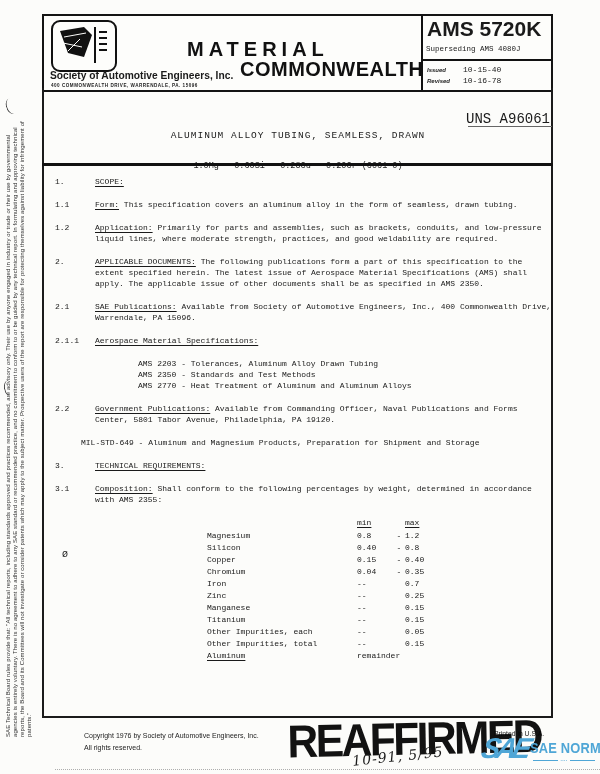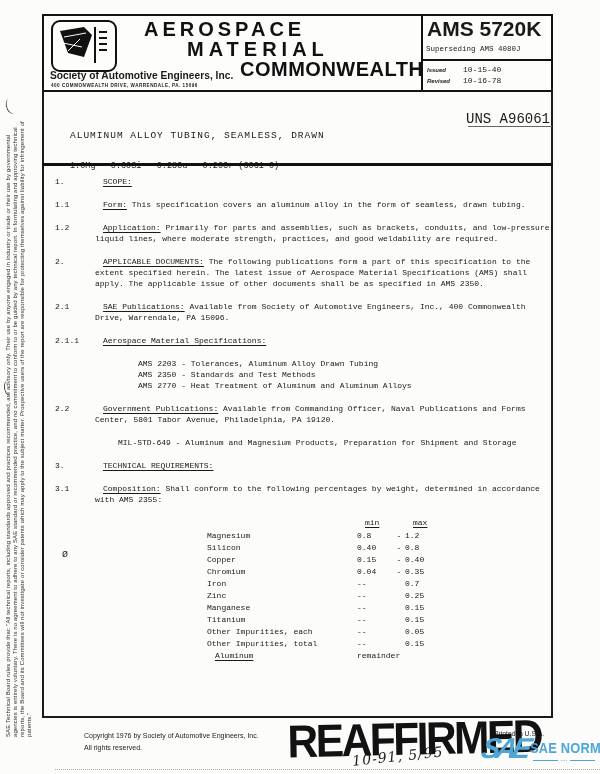--- a/index.html
+++ b/index.html
@@ -36,31 +36,31 @@
   .row-issued { top:49px; } .row-revised { top:60px; }
 
   
   .vline-left  { position:absolute; left:42px;  top:88px; width:2px; height:630px; background:#1b1b1b; }
   .vline-right { position:absolute; left:551px; top:88px; width:2px; height:630px; background:#1b1b1b; }
   .title-rule  { position:absolute; left:42px; top:163px; width:511px; height:3px; background:#111; }
   .bottom-rule { position:absolute; left:42px; top:716px; width:511px; height:2px; background:#1b1b1b; }
   .uns-rule    { position:absolute; left:468px; top:126px; width:84px; height:1px; background:#666; }
   .uns-number  { position:absolute; left:455px; top:111px; width:95px; text-align:right; font-size:14px; }
 
-  .doc-title { position:absolute; left:42px; top:130px; width:512px; text-align:left;padding-left:28px; }
+  .doc-title { position:absolute; left:42px; top:130px; width:512px; text-align:center; }
   .doc-title .l1 { font-size:9.5px; letter-spacing:1px; }
   .doc-title .l2 { font-size:8.5px; margin-top:20px; }
 
   
   .content { position:absolute; left:55px; top:176px; width:498px; font-size:8px; line-height:11px; }
   .para { display:grid; grid-template-columns:40px 458px; margin-bottom:12px; }
-  .ul { text-decoration:underline; text-underline-offset:1.5px;margin-left:8px; }
+  .ul { text-decoration:underline; text-underline-offset:1.5px; }
   .amslist { margin-left:83px; margin-bottom:12px; width:420px; }
   .amsitem { padding-left:53px; text-indent:-53px; }
-  .milist  { margin-left:63px; margin-bottom:12px; }
+  .milist  { margin-left:26px; margin-bottom:12px; }
 
   .comp { margin-left:152px; line-height:12px; }
   .crow, .chead { display:grid; grid-template-columns:150px 36px 12px 52px; }
   .chead { margin-bottom:1px; }
   .cdash { text-align:center; }
   .cmin { white-space:nowrap; overflow:visible; }
   .change-mark { position:absolute; left:62px; top:549px; font-size:10px; }
 
   
   .copyright { position:absolute; left:84px; top:730px; font-family:"Liberation Sans", sans-serif; font-size:7px; color:#1c1c1c; line-height:12px; }
@@ -88,21 +88,20 @@
       <svg width="56" height="44" viewBox="0 0 56 44">
         <path d="M6 8 L30 4 L38 12 L30 34 L14 30 Z" fill="#111"></path>
         <path d="M10 14 L32 10 M9 20 L28 24 M14 28 L26 16" stroke="#fcfcfa" stroke-width="1" fill="none"></path>
         <rect x="40" y="4" width="2" height="36" fill="#111"></rect>
         <rect x="45" y="8" width="8" height="2" fill="#111"></rect>
         <rect x="45" y="14" width="8" height="2" fill="#111"></rect>
         <rect x="45" y="20" width="8" height="2" fill="#111"></rect>
         <rect x="45" y="26" width="8" height="2" fill="#111"></rect>
       </svg>
     </div>
-    <div class="hdr-t t1">AEROSPACE</div>
     <div class="hdr-t t2">MATERIAL</div>
     <div class="hdr-t t3">COMMONWEALTH</div>
     <div class="soc-name">Society of Automotive Engineers, Inc.</div>
     <div class="soc-addr">400 COMMONWEALTH DRIVE, WARRENDALE, PA. 15096</div>
     <div class="ams-divider"></div>
     <div class="ams-num">AMS 5720K</div>
     <div class="superseding">Superseding AMS 4080J</div>
     <div class="ams-hdiv"></div>
     <div class="iss-row row-issued">
       <span class="iss-label">Issued</span><span>10-15-40</span>

